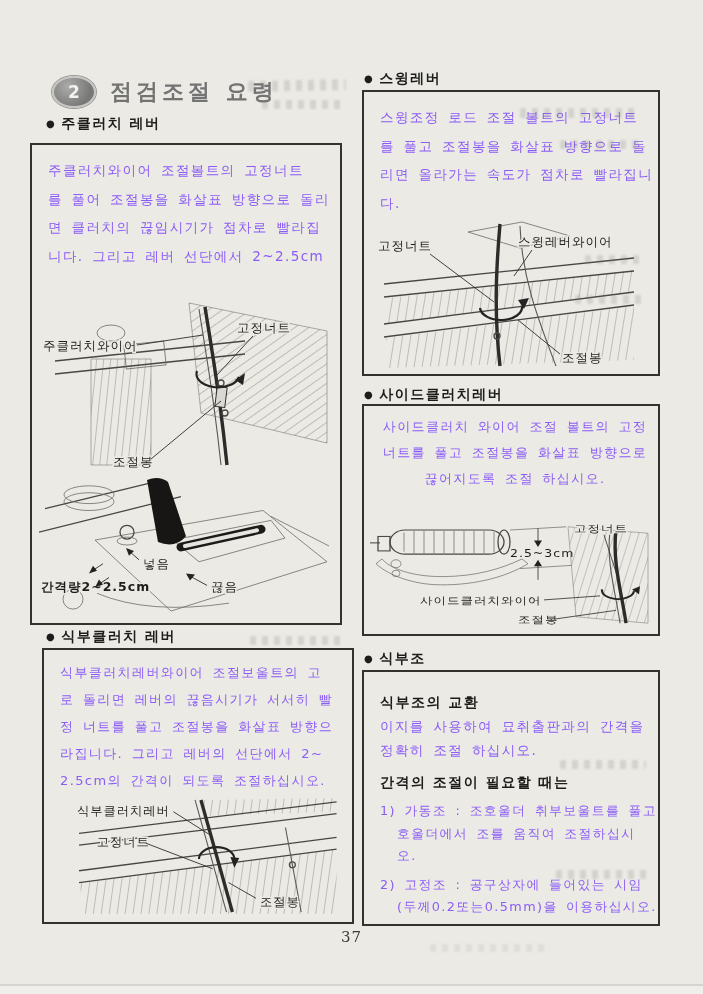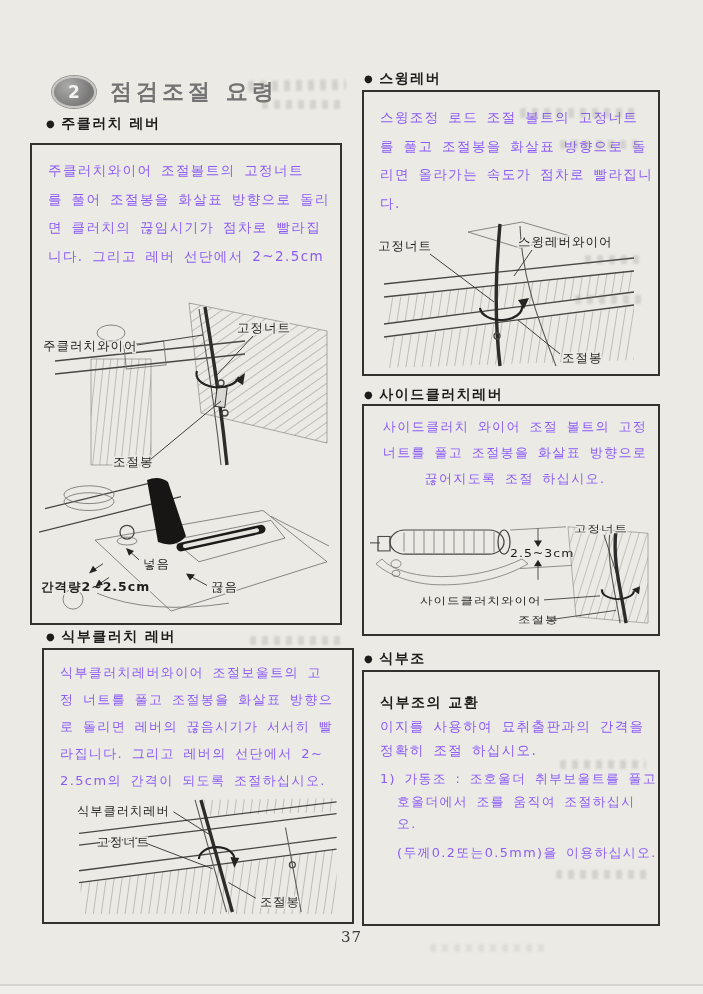--- a/index.html
+++ b/index.html
@@ -146,22 +146,22 @@
 </div>
 
 <div class="blabel" style="left:46px;top:628px;">
   <span class="dot">●</span>
   <span>식부클러치 레버</span>
 </div>
 
 <div class="ibox" style="left:42px;top:648px;width:308px;height:272px;">
   <div class="btext" style="padding-top:9px;">
     <div class="tl compact">식부클러치레버와이어 조절보울트의 고</div>
+    <div class="tl compact">로 돌리면 레버의 끊음시기가 서서히 빨</div>
     <div class="tl compact">정 너트를 풀고 조절봉을 화살표 방향으</div>
-    <div class="tl compact">로 돌리면 레버의 끊음시기가 서서히 빨</div>
     <div class="tl compact">라집니다. 그리고 레버의 선단에서 2~</div>
     <div class="tl compact">2.5cm의 간격이 되도록 조절하십시오.</div>
   </div>
 
   <svg class="abs" style="left:7px;top:148px;" width="292" height="116" viewBox="0 0 292 118">
     <defs>
       <pattern id="p5v" width="8" height="8" patternUnits="userSpaceOnUse" patternTransform="rotate(8)">
         <line x1="0" y1="0" x2="0" y2="8" stroke="#908e89" stroke-width="1"></line>
       </pattern>
     </defs>
@@ -309,26 +309,28 @@
 <div class="blabel" style="left:364px;top:650px;">
   <span class="dot">●</span>
   <span>식부조</span>
 </div>
 
 <div class="ibox b5" style="left:362px;top:670px;width:294px;height:252px;">
   <div class="btext" style="padding-top:18px;">
     <div class="subhead">식부조의 교환</div>
     <div class="tl">이지를 사용하여 묘취출판과의 간격을</div>
     <div class="tl">정확히 조절 하십시오.</div>
+    <div class="subhead mt8">간격의 조절이 필요할 때는</div>
     <div class="item mt6">
       <div class="tl">1) 가동조 : 조호울더 취부보울트를 풀고</div>
       <div class="tl ind">호울더에서 조를 움직여 조절하십시</div>
       <div class="tl ind">오.</div>
     </div>
     <div class="item mt6">
+      <div class="tl">2) 고정조 : 공구상자에 들어있는 시임</div>
       <div class="tl ind">(두께0.2또는0.5mm)을 이용하십시오.</div>
     </div>
   </div>
 </div>
 
 <div class="pagenum">37</div>
 
 <div class="sm" style="left:248px;top:80px;width:98px;height:11px;transform:rotate(-1deg);"></div>
 <div class="sm" style="left:262px;top:100px;width:84px;height:9px;"></div>
 <div class="sm" style="left:520px;top:108px;width:118px;height:10px;"></div>

